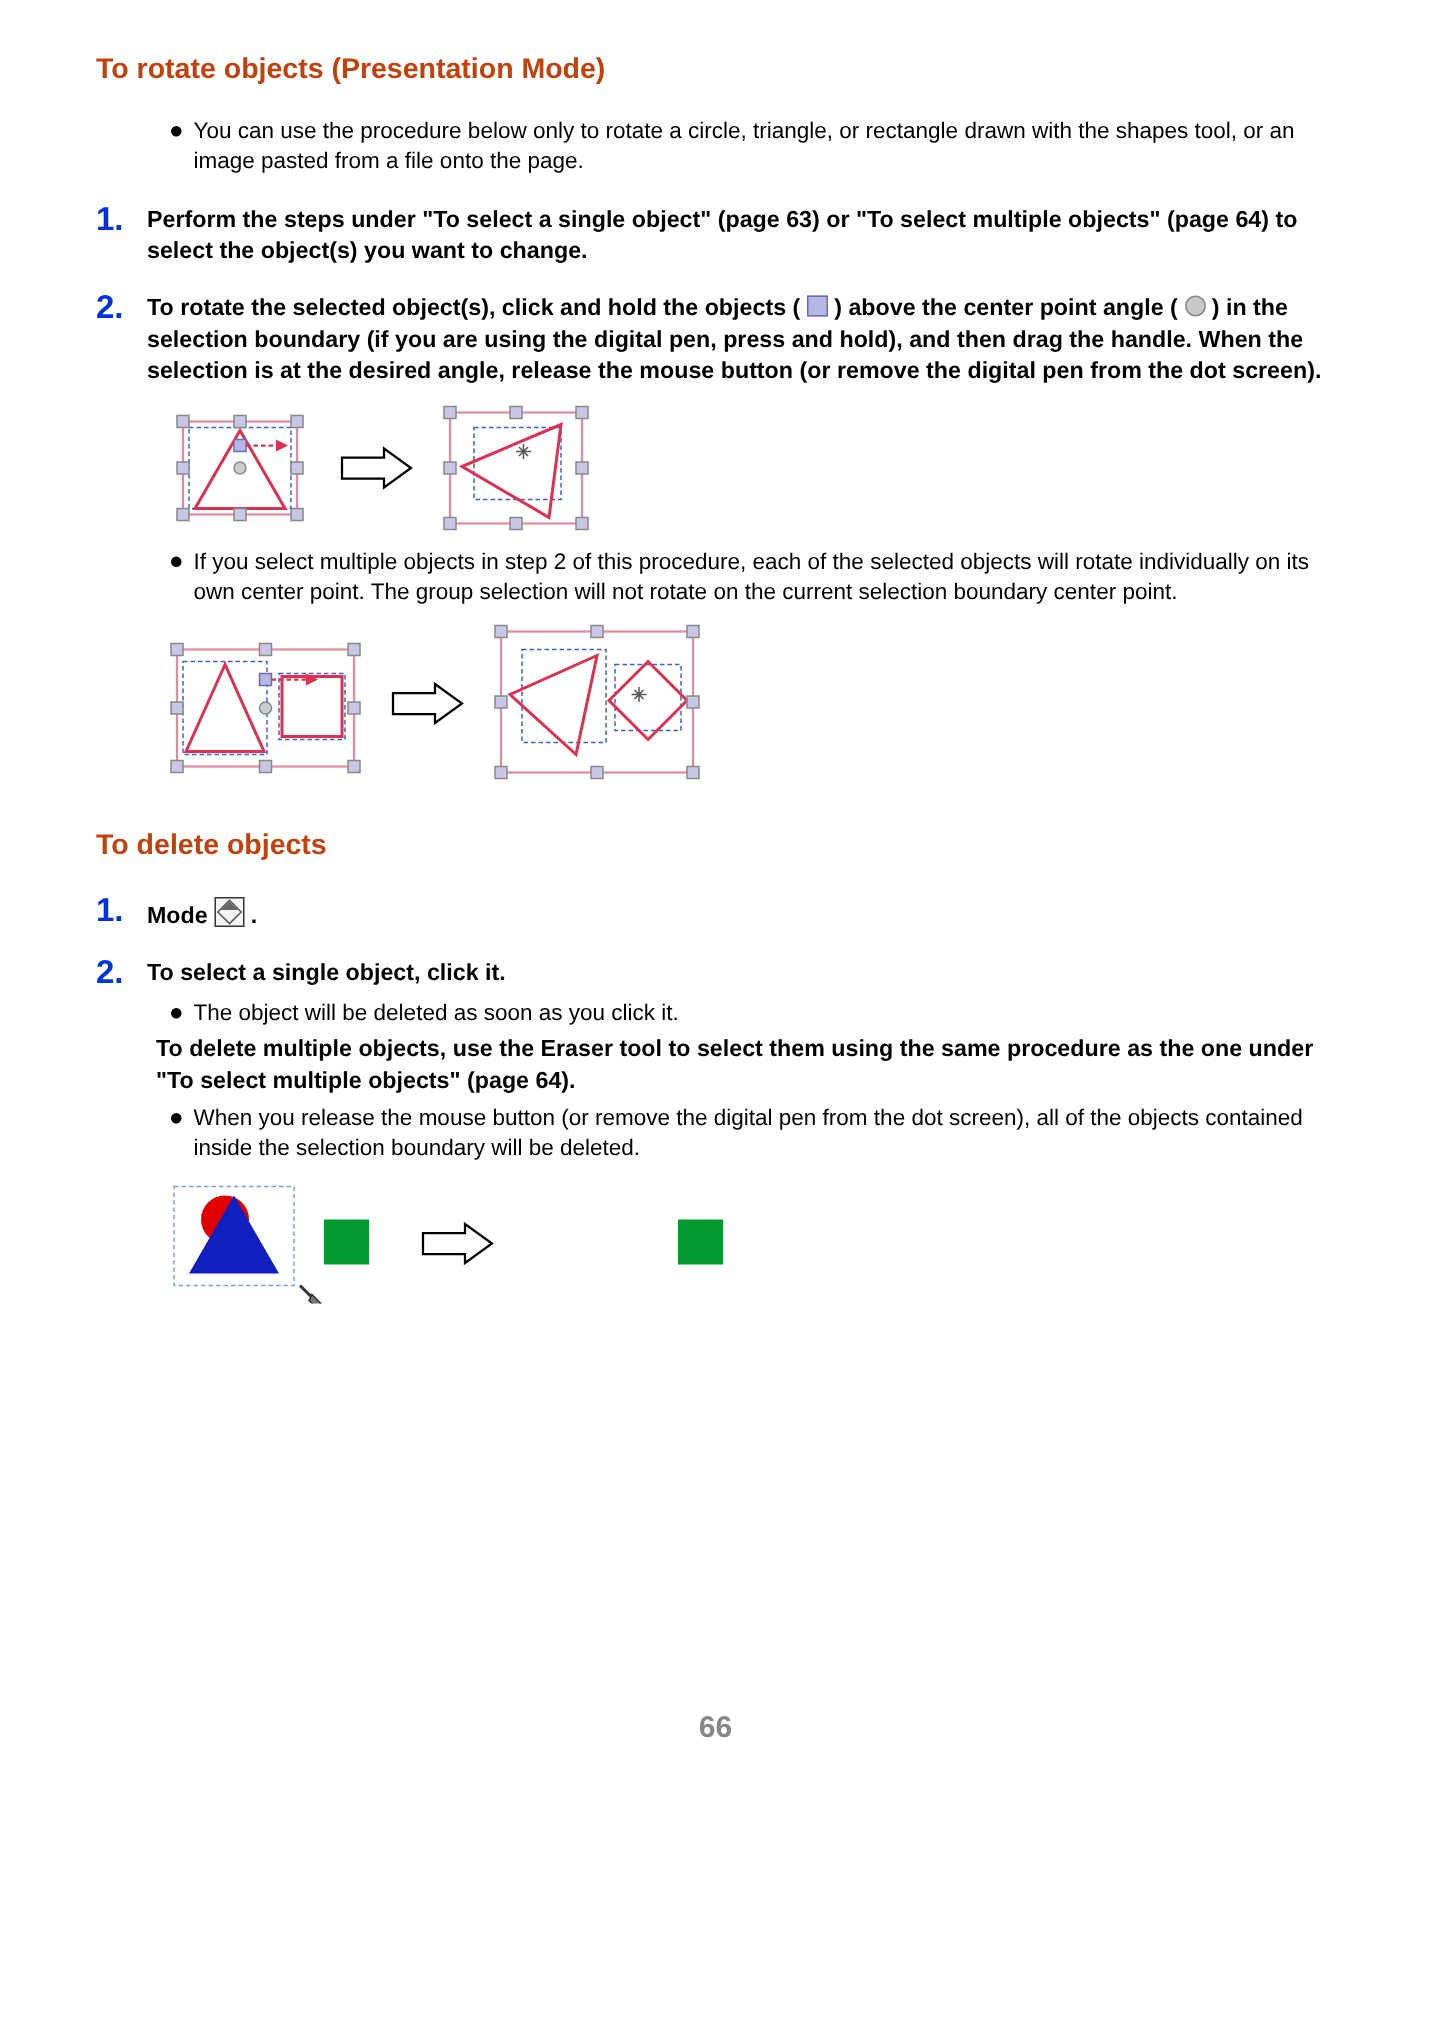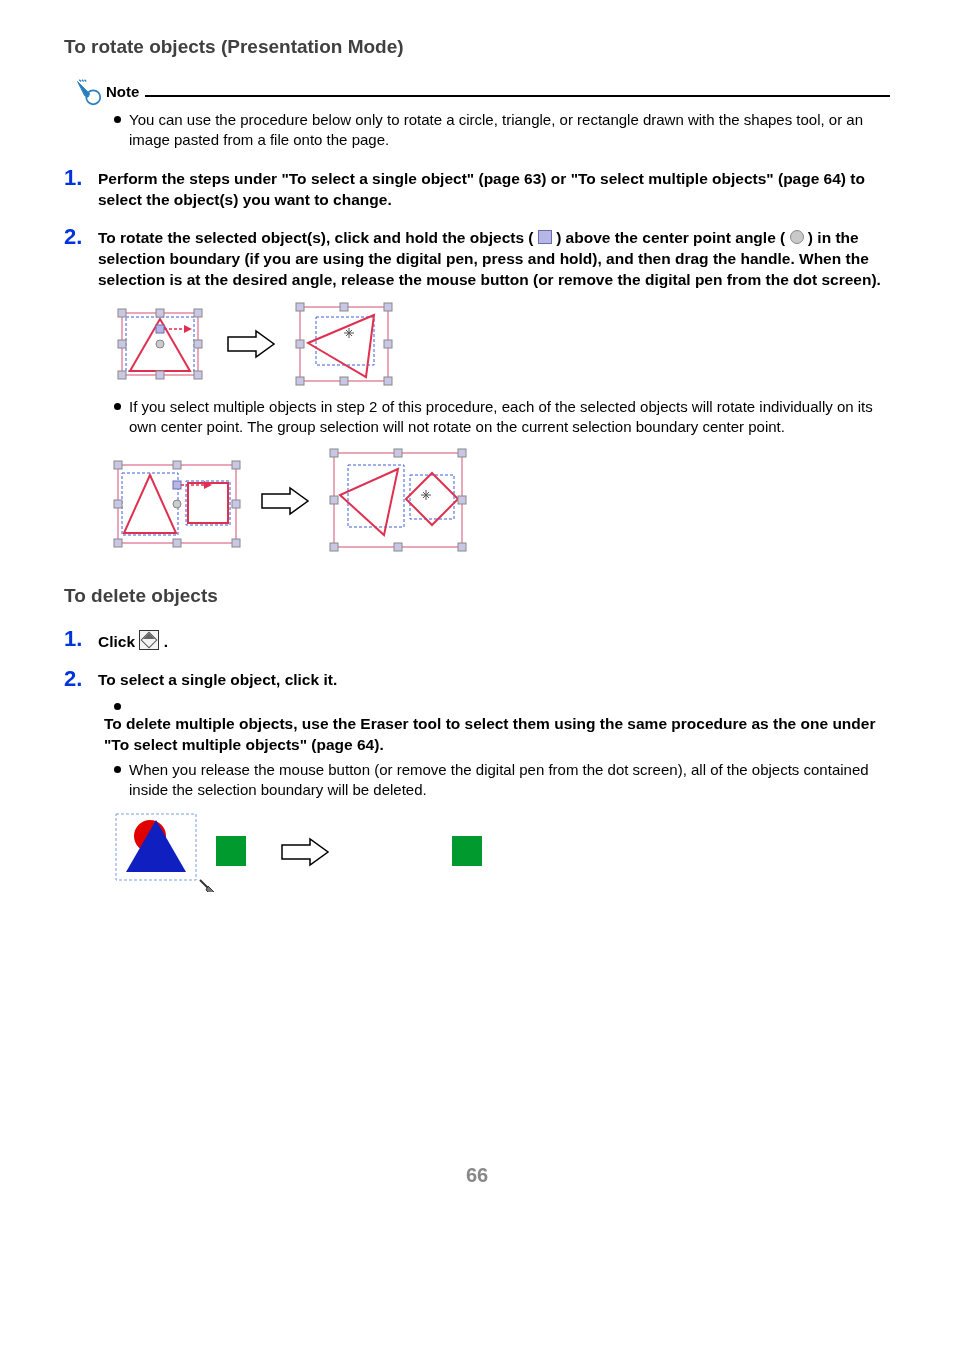--- a/index.html
+++ b/index.html
@@ -6,21 +6,21 @@
     font-family: Arial, Helvetica, sans-serif;
     font-size: 15px;
     color: #000;
     margin: 0;
     padding: 28px 64px 40px 64px;
     width: 954px;
     box-sizing: border-box;
     line-height: 1.35;
   }
   .section-title {
-    color: #404040;
+    color: #c2410c;
     font-weight: bold;
     font-size: 19px;
     margin: 6px 0 18px 0;
   }
   .note-block {
     margin: 8px 0 16px 0;
   }
   .note-head {
     display: flex;
     align-items: center;
@@ -127,29 +127,20 @@
     font-size: 20px;
   }
   svg { display: block; }
 </style>
 </head>
 <body>
 
 <div class="section-title">To rotate objects (Presentation Mode)</div>
 
 <div class="note-block">
-  <div class="note-head">
-    <svg class="note-icon" viewBox="0 0 32 32">
-      <circle cx="22" cy="22" r="8" fill="none" stroke="#2a7fbf" stroke-width="2"></circle>
-      <path d="M4 4 L18 18 L16 22 L12 20 Z" fill="#2a7fbf" stroke="#2a7fbf" stroke-width="1"></path>
-      <path d="M6 2 L8 4 M9 2 L11 4 M12 2 L14 4" stroke="#2a7fbf" stroke-width="1.5"></path>
-    </svg>
-    <span class="note-label">Note</span>
-    <span class="note-rule"></span>
-  </div>
   <div class="bulleted">
     <div class="bullet-row">
       <span class="bullet-dot"></span>
       <span>You can use the procedure below only to rotate a circle, triangle, or rectangle drawn with the shapes tool, or an image pasted from a file onto the page.</span>
     </div>
   </div>
 </div>
 
 <div class="step">
   <div class="step-num">1.</div>
@@ -267,36 +258,37 @@
       <path d="M-5 0 L5 0 M0 -5 L0 5 M-3 -3 L3 3 M-3 3 L3 -3" stroke="#555" stroke-width="1"></path>
     </g>
   </svg>
 </div>
 
 <div class="section-title" style="margin-top:28px;">To delete objects</div>
 
 <div class="step">
   <div class="step-num">1.</div>
   <div class="step-body">
-    <span>Click </span>
+    <span>Mode </span>
     <span class="inline-tool"></span>
     <span>.</span>
   </div>
 </div>
 
 <div class="step">
   <div class="step-num">2.</div>
   <div class="step-body">
     <div>To select a single object, click it.</div>
   </div>
 </div>
 
 <div class="bulleted">
   <div class="bullet-row">
     <span class="bullet-dot"></span>
+    <span>The object will be deleted as soon as you click it.</span>
   </div>
 </div>
 
 <div style="margin:2px 0 4px 40px; font-weight:bold; font-size:15.5px;">To delete multiple objects, use the Eraser tool to select them using the same procedure as the one under "To select multiple objects" (page 64).</div>
 
 <div class="bulleted">
   <div class="bullet-row">
     <span class="bullet-dot"></span>
     <span>When you release the mouse button (or remove the digital pen from the dot screen), all of the objects contained inside the selection boundary will be deleted.</span>
   </div>

